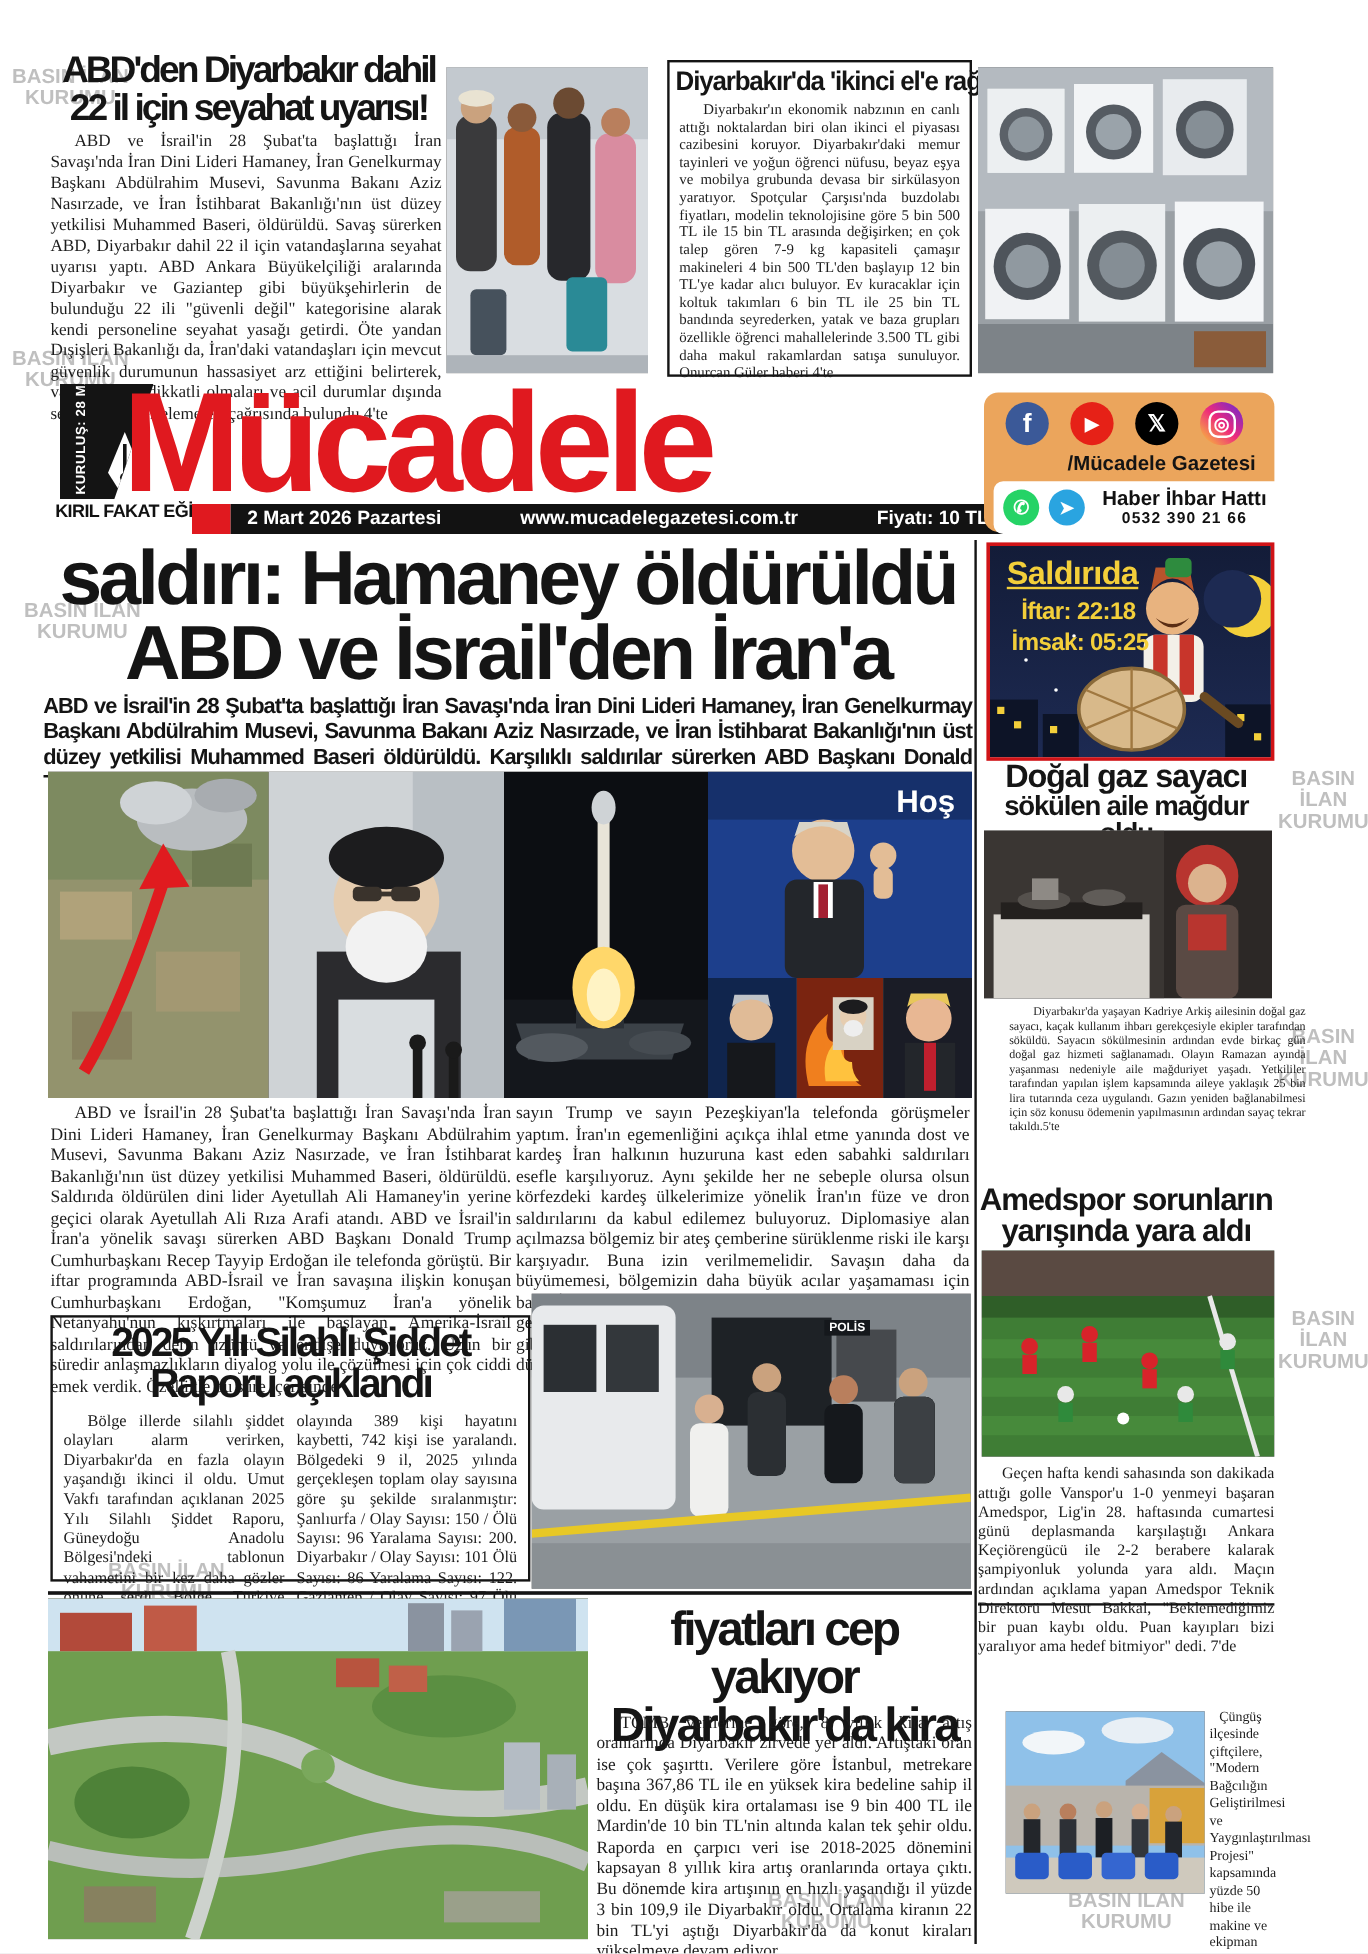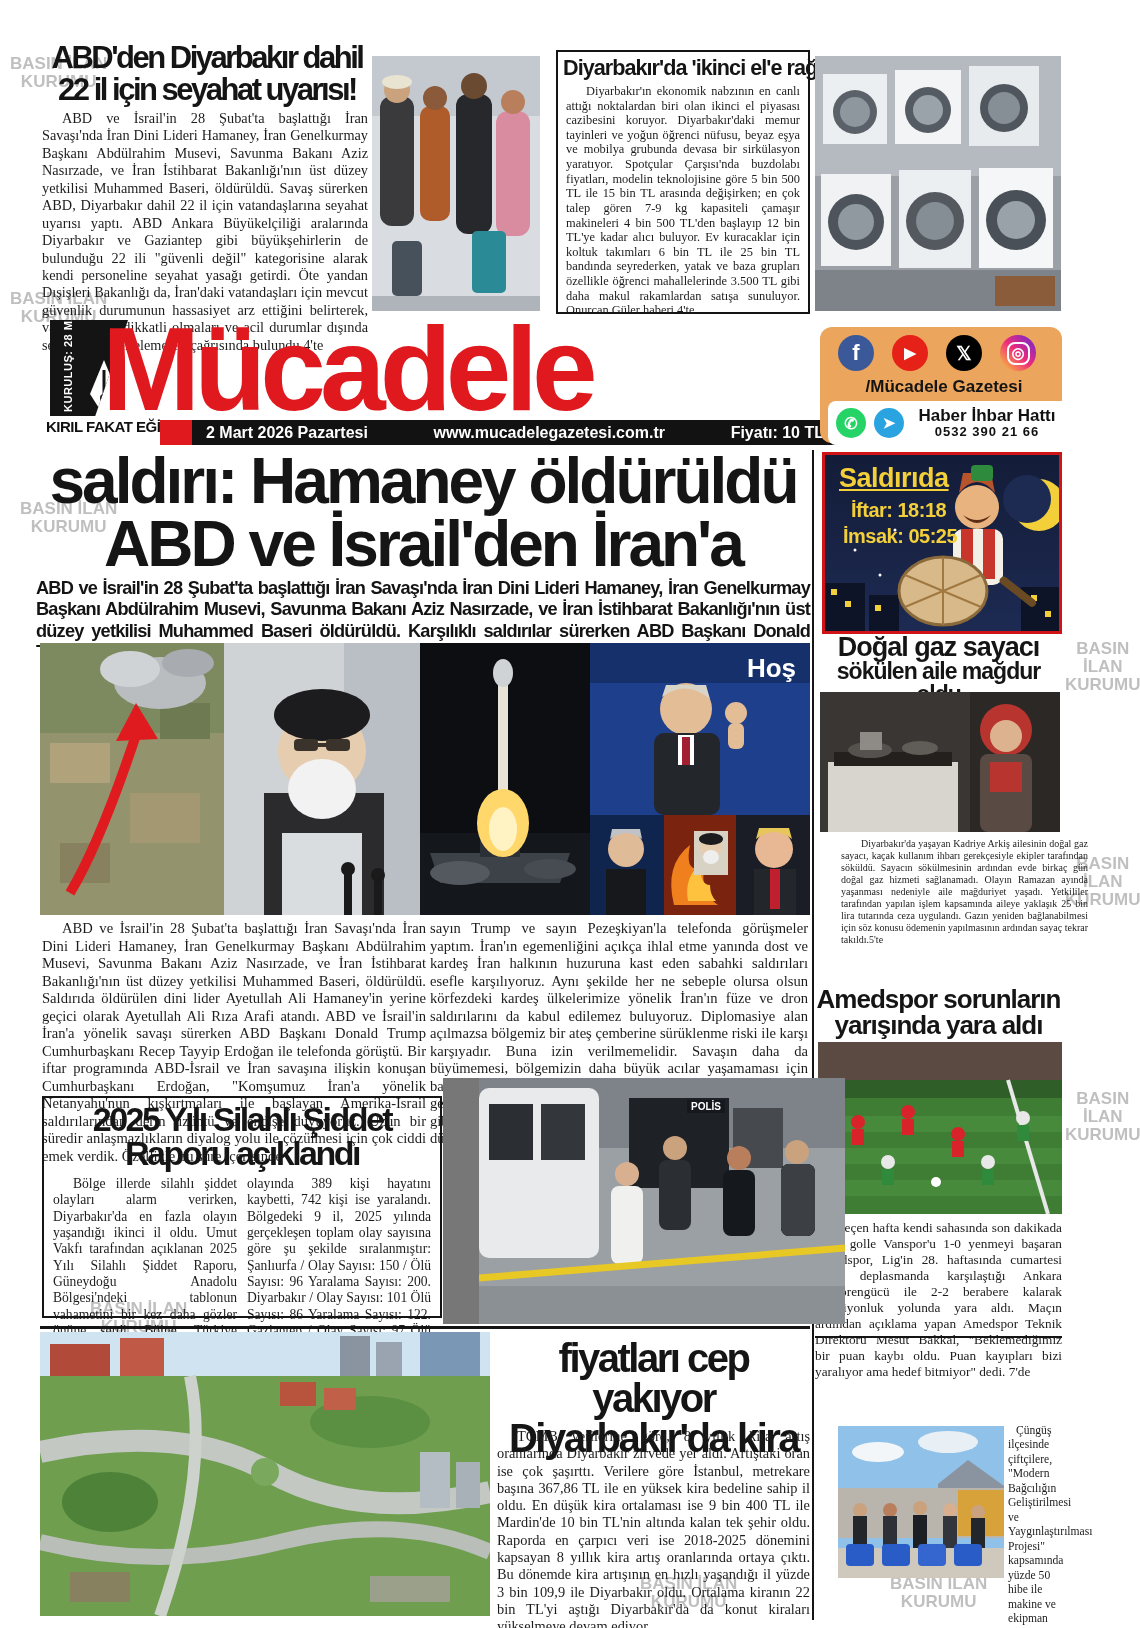--- a/index.html
+++ b/index.html
@@ -182,21 +182,21 @@
       <div class="soc-ic" style="background:#e62117;">
           <span style="font-size:15px;">▶</span>
         </div>
       <div class="soc-ic" style="background:#000;">
           <span style="font-size:19px;">𝕏</span>
         </div>
       <div class="soc-ic" style="background:linear-gradient(45deg,#f9ce34,#ee2a7b,#6228d7);">
           <span style="font-size:15px;border:2.5px solid #fff;border-radius:8px;width:19px;height:19px;display:flex;align-items:center;justify-content:center;">◎</span>
         </div>
     </div>
-    <div class="abs" id="social-handle" style="left:0;top:50px;width:248px;">/Mücadele Gazetesi</div>
+    <div class="abs" id="social-handle" style="left:0;top:50px;width:248px;padding-left:24px;">/Mücadele Gazetesi</div>
     <div class="abs" id="hotline-strip" style="left:8px;top:74px;width:226px;height:36px;">
       <div class="soc-ic" style="background:#25d366;width:30px;height:30px;font-size:16px;">✆</div>
       <div class="soc-ic" style="background:#2aa4e0;width:30px;height:30px;font-size:15px;">➤</div>
       <div style="text-align:center;flex:1;">
         <div id="hotline-label">Haber İhbar Hattı</div>
         <div id="hotline-number">0532 390 21 66</div>
       </div>
     </div>
   </div>
 
@@ -228,21 +228,21 @@
       <path d="M138 60 q14 10 28 0 q-14 16 -28 0" fill="#5a2d14"></path>
       <rect x="128" y="74" width="50" height="56" rx="10" fill="#f3f0e8"></rect>
       <path d="M136 74 h12 v50 h-12 z" fill="#c8352b"></path>
         <path d="M158 74 h12 v50 h-12 z" fill="#c8352b"></path>
       <ellipse cx="118" cy="136" rx="44" ry="34" fill="#d8b98a"></ellipse>
       <ellipse cx="118" cy="136" rx="44" ry="34" fill="none" stroke="#8a6a3a" stroke-width="3"></ellipse>
       <path d="M80 120 L156 152 M80 152 L156 120 M118 102 L118 170" stroke="#a07840" stroke-width="2"></path>
       <rect x="178" y="120" width="44" height="8" rx="4" transform="rotate(38 178 120)" fill="#6a4a22"></rect>
     </svg>
     <div class="abs" id="iftar-city" style="left:14px;top:8px;">Saldırıda</div>
-    <div class="abs iftar-time" style="left:26px;top:44px;">İftar: 18:18</div>
+    <div class="abs iftar-time" style="left:26px;top:44px;">İftar: 22:18</div>
     <div class="abs iftar-time" style="left:18px;top:70px;">İmsak: 05:25</div>
   </div>
 
   <div class="abs photo" style="left:40px;top:643px;width:184px;height:272px;">
     <svg viewBox="0 0 184 272" preserveAspectRatio="none">
       <rect width="184" height="272" fill="#93936d"></rect>
       <rect x="0" y="0" width="184" height="90" fill="#7d8a60"></rect>
       <rect x="10" y="100" width="60" height="40" fill="#b0a27a"></rect>
         <rect x="90" y="150" width="70" height="50" fill="#a39872"></rect>
       <rect x="20" y="200" width="50" height="40" fill="#87815f"></rect>
@@ -389,21 +389,21 @@
     <div style="display:flex;gap:10px;margin:6px 9px 0 9px;">
       <div class="serif-body" style="width:50%;font-size:13.6px;line-height:1.2;">
           <p>Bölge illerde silahlı şiddet olayları alarm verirken, Diyarbakır'da en fazla olayın yaşandığı ikinci il oldu. Umut Vakfı tarafından açıklanan 2025 Yılı Silahlı Şiddet Raporu, Güneydoğu Anadolu Bölgesi'ndeki tablonun vahametini bir kez daha gözler önüne serdi. Bölge, Türkiye genelinde şiddetin en yoğun yaşandığı ikinci bölge olma özelliğini korurken; yıl boyunca basına yansıyan 582 silahlı şiddet</p>
         </div>
       <div class="serif-body" style="width:50%;font-size:13.6px;line-height:1.2;">
           <p style="text-indent:0;">olayında 389 kişi hayatını kaybetti, 742 kişi ise yaralandı. Bölgedeki 9 il, 2025 yılında gerçekleşen toplam olay sayısına göre şu şekilde sıralanmıştır: Şanlıurfa / Olay Sayısı: 150 / Ölü Sayısı: 96 Yaralama Sayısı: 200. Diyarbakır / Olay Sayısı: 101 Ölü Sayısı: 86 Yaralama Sayısı: 122. Gaziantep / Olay Sayısı: 97 Ölü Sayısı: 65 Yaralama Sayısı: 89. Onurcan Güler haberi 4'te</p>
         </div>
     </div>
   </div>
 
-  <div class="abs photo" style="left:443px;top:1078px;width:366px;height:246px;padding-left:36px;">
+  <div class="abs photo" style="left:443px;top:1078px;width:366px;height:246px;">
     <svg viewBox="0 0 366 246" preserveAspectRatio="none">
       <rect width="366" height="246" fill="#9aa0a4"></rect>
       <rect x="0" y="0" width="366" height="70" fill="#7d8388"></rect>
       <rect x="0" y="10" width="120" height="170" rx="10" fill="#e8eaec"></rect>
       <rect x="10" y="26" width="44" height="56" fill="#2b2f33"></rect>
         <rect x="62" y="26" width="44" height="56" fill="#33373b"></rect>
       <rect x="150" y="20" width="100" height="90" fill="#1e2226"></rect>
       <rect x="254" y="30" width="50" height="60" fill="#46494d"></rect>
       <circle cx="196" cy="70" r="12" fill="#caa27e"></circle>
         <rect x="180" y="82" width="32" height="70" rx="8" fill="#2b2f33"></rect>

